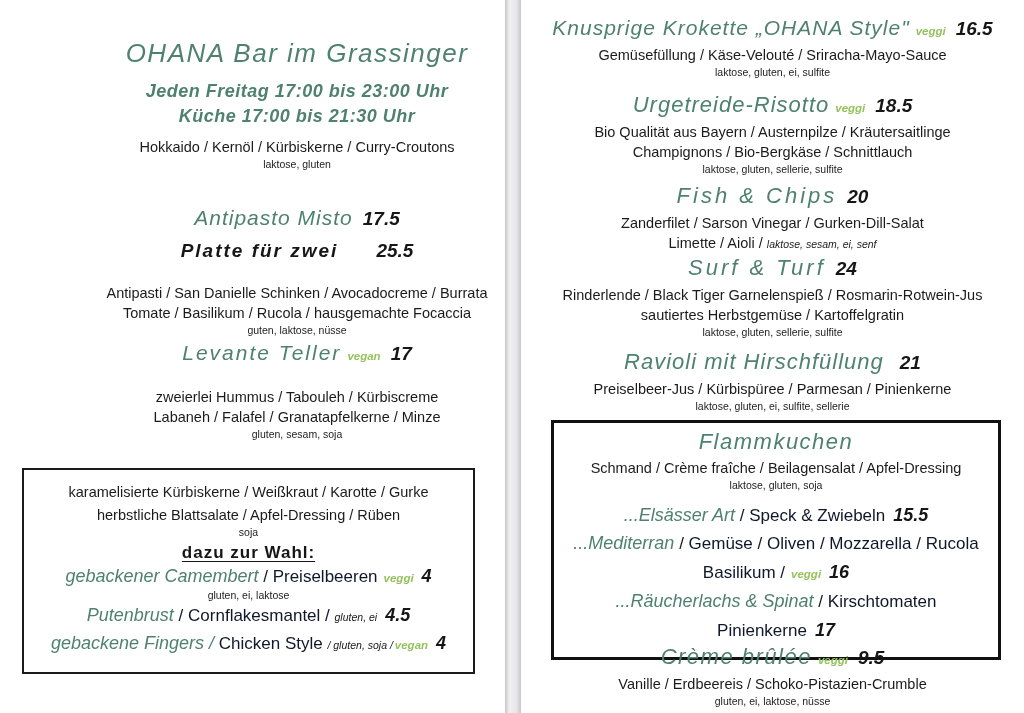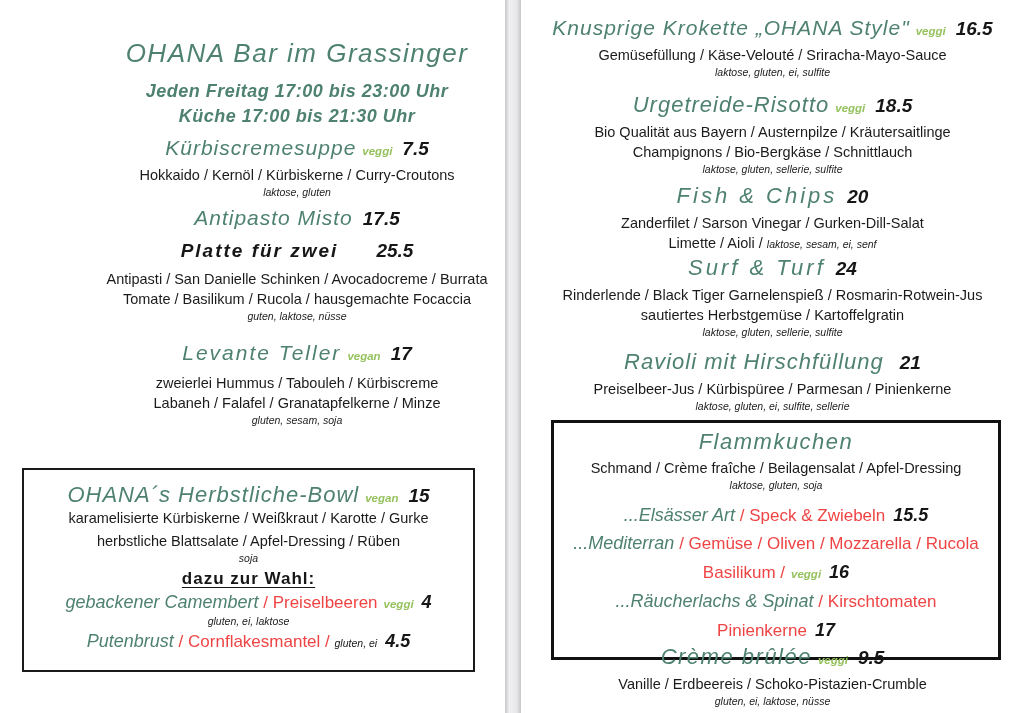--- a/index.html
+++ b/index.html
@@ -26,52 +26,49 @@
   .title{font-size:26px;font-style:italic;color:var(--green);letter-spacing:1.5px;}
   .hours{font-size:18px;font-style:italic;font-weight:600;color:var(--green);letter-spacing:.5px;line-height:1.35;}
   .h{color:var(--green);font-style:italic;letter-spacing:1px;}
   .h21{font-size:21px;}
   .h22{font-size:22px;}
   .wide{letter-spacing:3px;}
   .price{font-style:italic;font-weight:700;color:var(--ink);font-size:19px;margin-left:10px;}
   .price.sm{font-size:18px;margin-left:8px;}
   .tag{font-size:11.5px;font-style:italic;font-weight:600;color:var(--tag);margin-left:6px;}
   .desc{font-size:14.5px;color:#1b1b1b;line-height:1.38;}
-  .allerg{font-size:10.5px;font-style:italic;color:#222;line-height:1.3;margin-top:1px;}
+  .allerg{font-size:10.5px;color:#222;line-height:1.3;margin-top:1px;}
   .platter{font-size:19px;font-style:italic;font-weight:700;letter-spacing:2px;margin-top:6px;}
   .platter .price{margin-left:38px;letter-spacing:0;}
   .mt3{margin-top:3px;}
-  .mt6{margin-top:6px;}
+  .mt6{margin-top:20px;}
   .choice{font-size:17px;font-weight:700;text-decoration:underline;text-underline-offset:3px;margin-top:3px;letter-spacing:1px;}
   .opt{font-size:17px;line-height:1.55;}
   .opt-name{color:var(--green);font-style:italic;font-size:18px;}
-  .opt-rest{color:#ef4444;}
+  .opt-rest{color:#0f172a;}
   .inline-allerg{font-size:10.5px;font-style:italic;}
 
   
   .box{position:absolute;text-align:center;background:#fff;}
   #bowl-box{top:468px;left:22px;width:441px;border:2px solid #1a1a1a;padding:12px 4px 14px;}
   #flamm-box{top:420px;left:30px;width:438px;border:3px solid #111;padding:6px 3px 12px;}
   .variant{font-size:17px;line-height:1.6;}
 </style>
 </head>
 <body>
 
 <div class="page" id="page-left">
 
   <div class="sec" style="top:36px">
     <div class="title">OHANA Bar im Grassinger</div>
     <div class="hours" style="margin-top:9px">Jeden Freitag 17:00 bis 23:00 Uhr</div>
     <div class="hours">Küche 17:00 bis 21:30 Uhr</div>
   </div>
 
   <div class="sec" style="top:134px">
-    <div>
-      <span class="h h21">Kürbiscremesuppe</span><span class="tag">veggi</span><span class="price">7.5</span>
-    </div>
     <div class="desc mt3">Hokkaido / Kernöl / Kürbiskerne / Curry-Croutons</div>
     <div class="allerg">laktose, gluten</div>
   </div>
 
   <div class="sec" style="top:204px">
     <div>
       <span class="h h21">Antipasto Misto</span><span class="price">17.5</span>
     </div>
     <div class="platter">
       <span>Platte für zwei</span><span class="price">25.5</span>
@@ -84,36 +81,38 @@
   <div class="sec" style="top:339px">
     <div>
       <span class="h h21" style="letter-spacing:2px">Levante Teller</span><span class="tag">vegan</span><span class="price">17</span>
     </div>
     <div class="desc mt6">zweierlei Hummus / Tabouleh / Kürbiscreme</div>
     <div class="desc">Labaneh / Falafel / Granatapfelkerne / Minze</div>
     <div class="allerg">gluten, sesam, soja</div>
   </div>
 
   <div class="box" id="bowl-box">
-    <div>
-      <span class="h h22">OHANA´s Herbstliche-Bowl</span><span class="tag">vegan</span><span class="price">15</span>
-    </div>
     <div class="desc">karamelisierte Kürbiskerne / Weißkraut / Karotte / Gurke</div>
     <div class="desc mt3">herbstliche Blattsalate / Apfel-Dressing / Rüben</div>
     <div class="allerg">soja</div>
     <div class="choice">dazu zur Wahl:</div>
     <div class="opt">
       <span class="opt-name">gebackener Camembert</span>
       <span class="opt-rest">/ Preiselbeeren</span><span class="tag">veggi</span><span class="price sm">4</span>
     </div>
     <div class="allerg" style="margin-top:-2px">gluten, ei, laktose</div>
     <div class="opt">
       <span class="opt-name">Putenbrust</span>
       <span class="opt-rest">/ Cornflakesmantel /</span>
       <span class="inline-allerg">gluten, ei</span><span class="price sm">4.5</span>
+    </div>
+    <div class="opt">
+      <span class="opt-name">gebackene Fingers /</span>
+      <span class="opt-rest">Chicken Style</span>
+      <span class="inline-allerg">/ gluten, soja /</span><span class="tag" style="margin-left:2px">vegan</span><span class="price sm">4</span>
     </div>
   </div>
 
 </div>
 
 <div class="gutter"></div>
 
 <div class="page" id="page-right">
 
   <div class="sec" style="top:14px">

